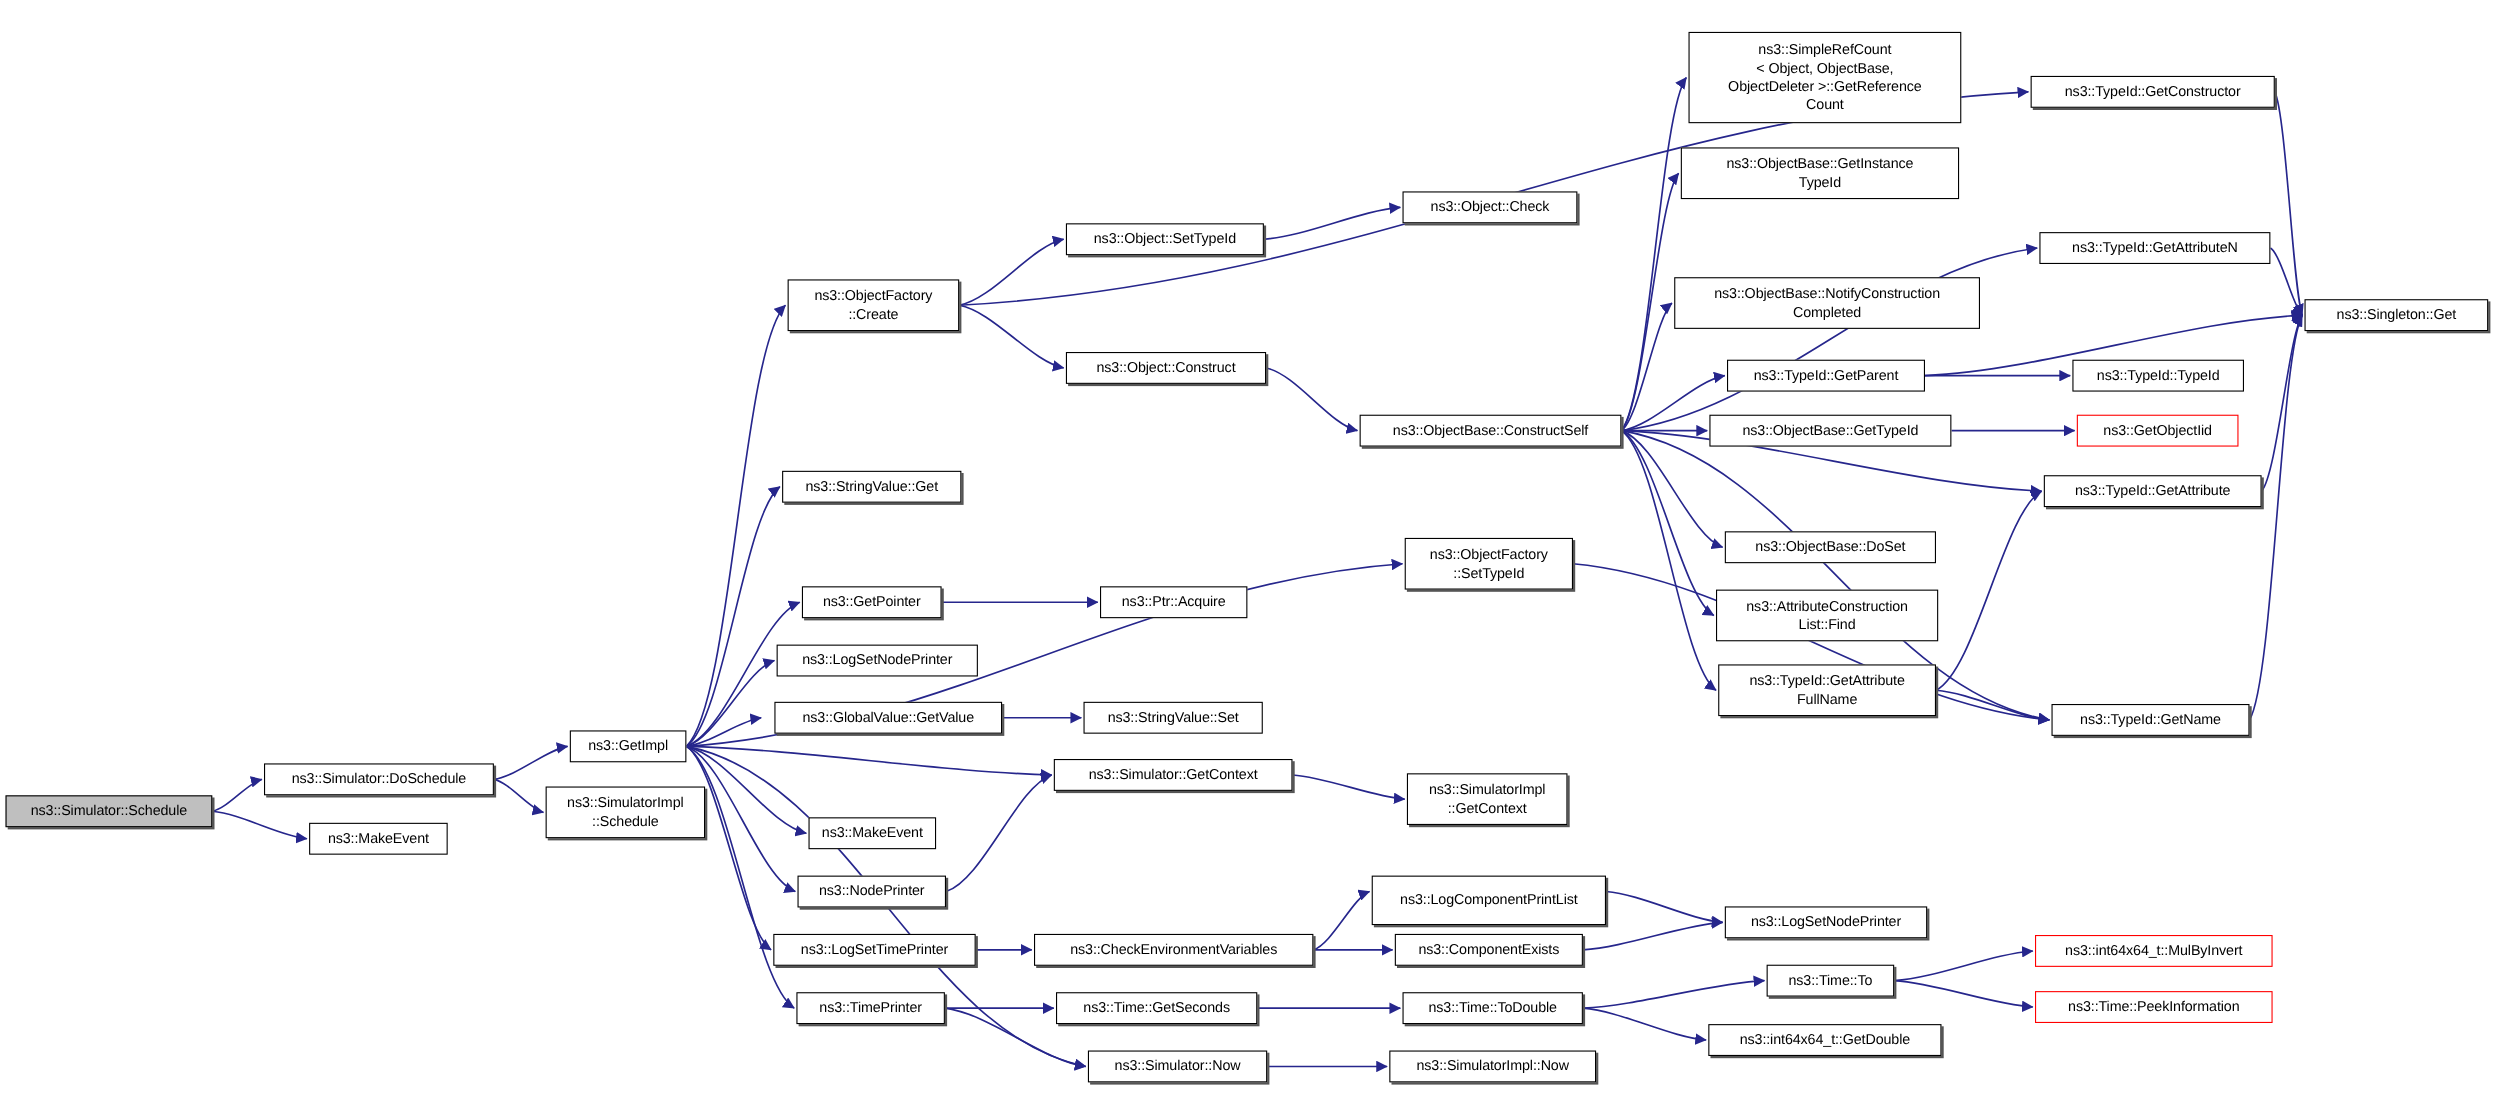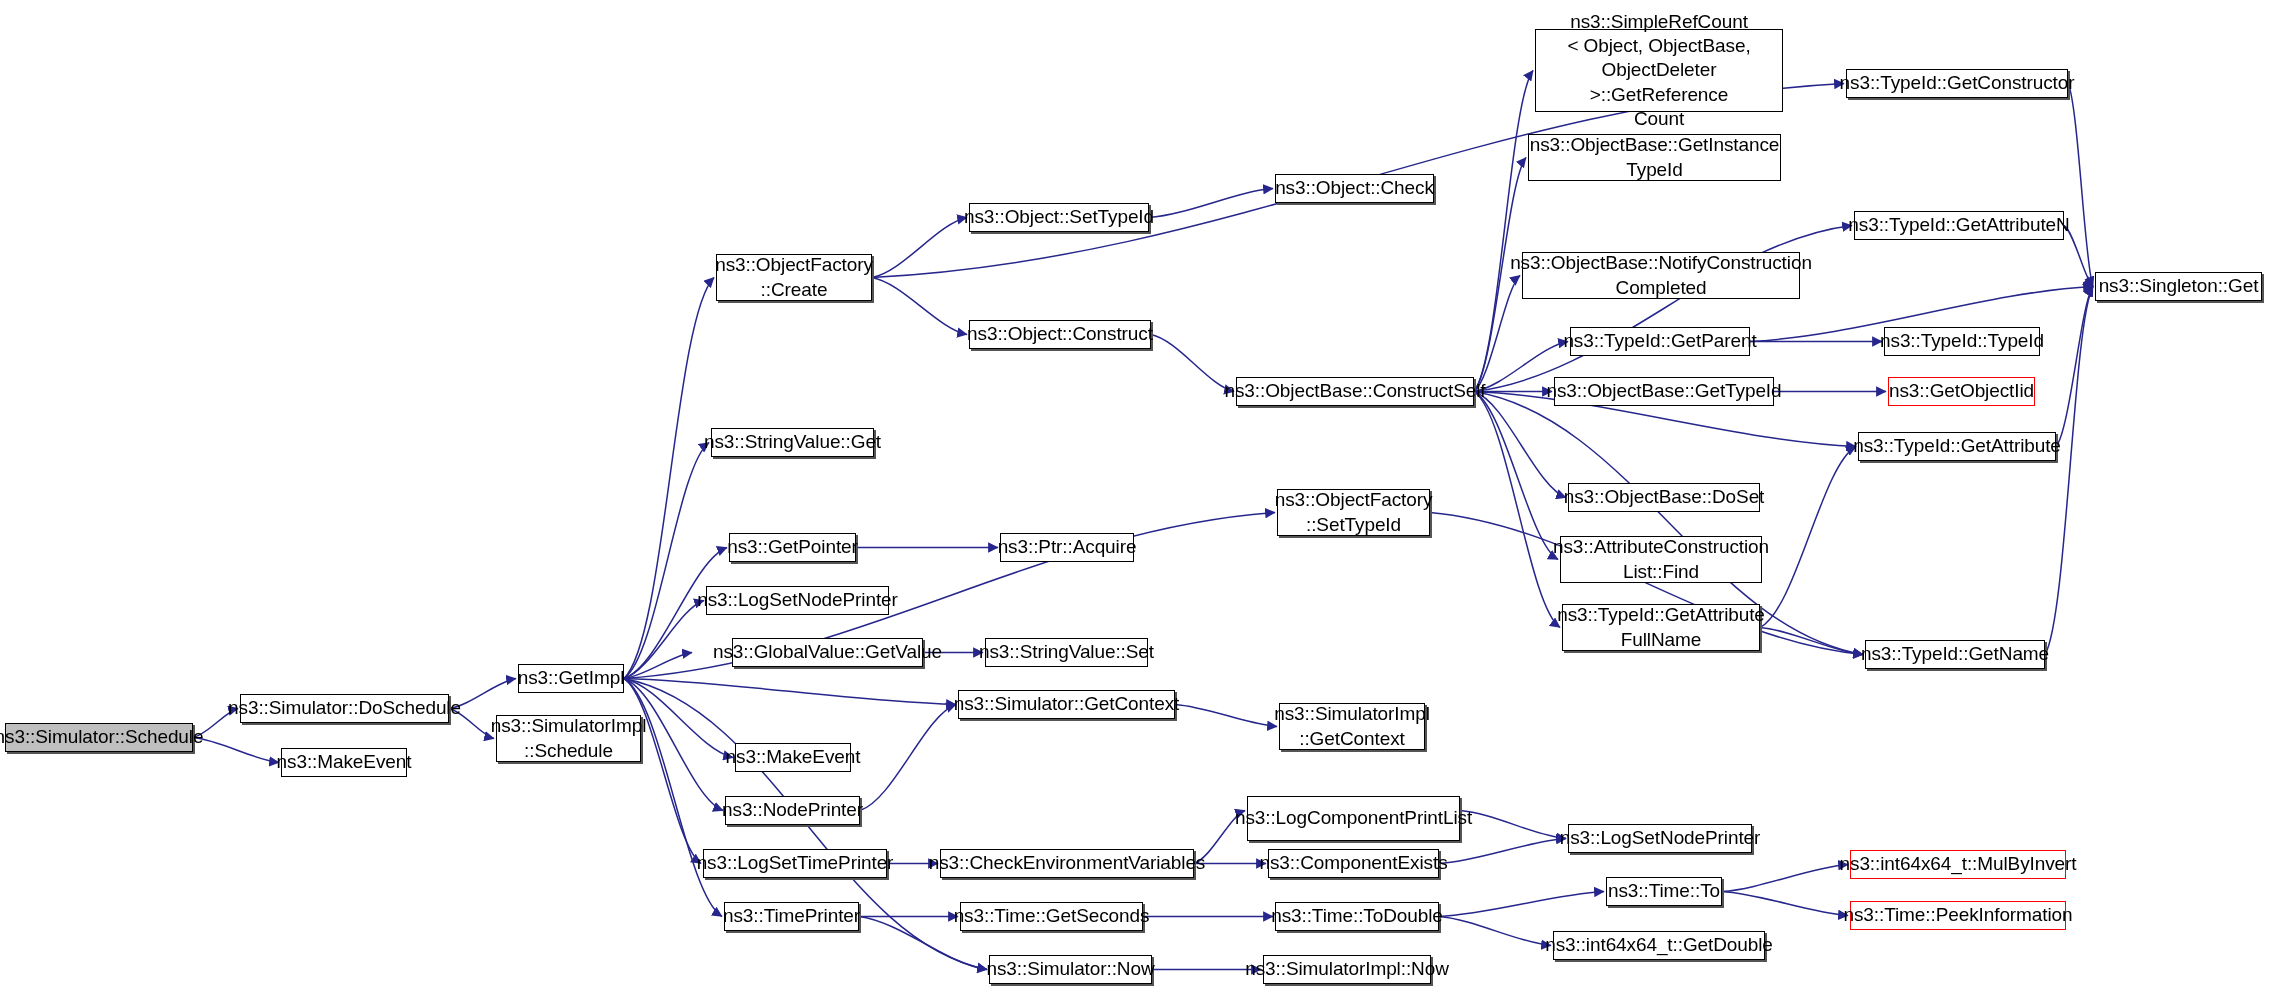--- a/index.html
+++ b/index.html
@@ -12,21 +12,21 @@
     overflow:hidden;
   }
   svg#edges{position:absolute;left:0;top:0;width:2272px;height:1008px;pointer-events:none;}
   .node{
     position:absolute;
     box-sizing:border-box;
     background:#ffffff;
     border:1px solid #000000;
     display:flex;align-items:center;justify-content:center;
     text-align:center;
-    font-size:19px;
+    font-size:13px;
     line-height:1.28;
     color:#000000;
     white-space:pre-line;
     padding:1px 5px;
     letter-spacing:-0.1px;
   }
   .node.root{
     background:#bfbfbf;
     border:1px solid #000000;
     box-shadow:2px 2px 0 0 #555555;
@@ -111,21 +111,21 @@
       <div class="node shadow" style="left: 240px; top: 694px; width: 209px; height: 29px;">ns3::Simulator::DoSchedule</div>
       <div class="node" style="left: 281px; top: 748px; width: 126px; height: 29px;">ns3::MakeEvent</div>
       <div class="node" style="left: 518px; top: 664px; width: 106px; height: 29px;">ns3::GetImpl</div>
       <div class="node shadow" style="left: 496px; top: 715px; width: 145px; height: 47px;">ns3::SimulatorImpl
 ::Schedule</div>
       <div class="node shadow" style="left: 716px; top: 254px; width: 156px; height: 47px;">ns3::ObjectFactory
 ::Create</div>
       <div class="node shadow" style="left: 711px; top: 428px; width: 163px; height: 29px;">ns3::StringValue::Get</div>
       <div class="node shadow" style="left: 729px; top: 533px; width: 127px; height: 29px;">ns3::GetPointer</div>
       <div class="node" style="left: 706px; top: 586px; width: 183px; height: 29px;">ns3::LogSetNodePrinter</div>
-      <div class="node shadow" style="left: 732px; top: 638px; width: 191px; height: 29px;">ns3::GlobalValue::GetValue</div>
+      <div class="node shadow" style="left: 704px; top: 638px; width: 207px; height: 29px;">ns3::GlobalValue::GetValue</div>
       <div class="node" style="left: 735px; top: 743px; width: 116px; height: 29px;">ns3::MakeEvent</div>
       <div class="node shadow" style="left: 725px; top: 796px; width: 135px; height: 29px;">ns3::NodePrinter</div>
       <div class="node shadow" style="left: 703px; top: 849px; width: 184px; height: 29px;">ns3::LogSetTimePrinter</div>
       <div class="node shadow" style="left: 724px; top: 902px; width: 135px; height: 29px;">ns3::TimePrinter</div>
       <div class="node shadow" style="left: 969px; top: 203px; width: 180px; height: 29px;">ns3::Object::SetTypeId</div>
       <div class="node shadow" style="left: 969px; top: 320px; width: 182px; height: 29px;">ns3::Object::Construct</div>
       <div class="node" style="left: 1000px; top: 533px; width: 134px; height: 29px;">ns3::Ptr::Acquire</div>
       <div class="node" style="left: 985px; top: 638px; width: 163px; height: 29px;">ns3::StringValue::Set</div>
       <div class="node shadow" style="left: 958px; top: 690px; width: 217px; height: 29px;">ns3::Simulator::GetContext</div>
       <div class="node shadow" style="left: 940px; top: 849px; width: 254px; height: 29px;">ns3::CheckEnvironmentVariables</div>
@@ -133,21 +133,21 @@
       <div class="node shadow" style="left: 989px; top: 955px; width: 163px; height: 29px;">ns3::Simulator::Now</div>
       <div class="node shadow" style="left: 1275px; top: 174px; width: 159px; height: 29px;">ns3::Object::Check</div>
       <div class="node shadow" style="left: 1236px; top: 377px; width: 238px; height: 29px;">ns3::ObjectBase::ConstructSelf</div>
       <div class="node shadow" style="left: 1277px; top: 489px; width: 153px; height: 47px;">ns3::ObjectFactory
 ::SetTypeId</div>
       <div class="node shadow" style="left: 1279px; top: 703px; width: 146px; height: 47px;">ns3::SimulatorImpl
 ::GetContext</div>
       <div class="node shadow" style="left: 1247px; top: 796px; width: 213px; height: 45px;">ns3::LogComponentPrintList</div>
       <div class="node shadow" style="left: 1268px; top: 849px; width: 171px; height: 29px;">ns3::ComponentExists</div>
       <div class="node shadow" style="left: 1275px; top: 902px; width: 164px; height: 29px;">ns3::Time::ToDouble</div>
-      <div class="node shadow" style="left: 1263px; top: 955px; width: 168px; height: 29px;">ns3::SimulatorImpl::Now</div>
+      <div class="node shadow" style="left: 1263px; top: 955px; width: 188px; height: 29px;">ns3::SimulatorImpl::Now</div>
       <div class="node" style="left: 1535px; top: 29px; width: 248px; height: 83px;">ns3::SimpleRefCount
 &lt; Object, ObjectBase,
 ObjectDeleter &gt;::GetReference
 Count</div>
       <div class="node" style="left: 1528px; top: 134px; width: 253px; height: 47px;">ns3::ObjectBase::GetInstance
 TypeId</div>
       <div class="node" style="left: 1522px; top: 252px; width: 278px; height: 47px;">ns3::ObjectBase::NotifyConstruction
 Completed</div>
       <div class="node" style="left: 1570px; top: 327px; width: 180px; height: 29px;">ns3::TypeId::GetParent</div>
       <div class="node" style="left: 1554px; top: 377px; width: 220px; height: 29px;">ns3::ObjectBase::GetTypeId</div>

